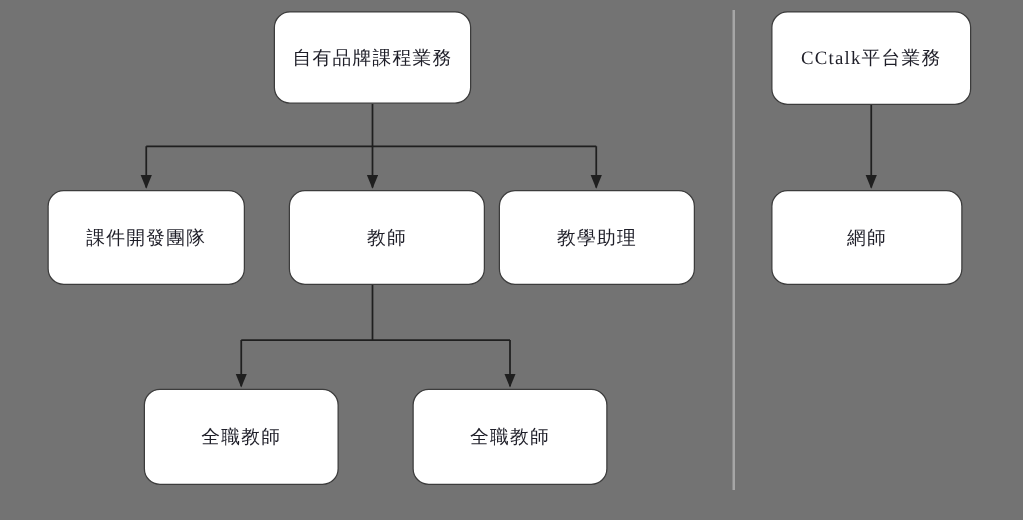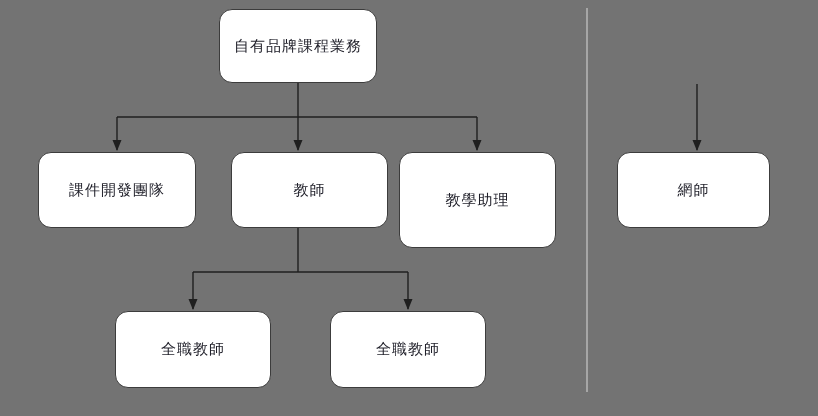--- a/index.html
+++ b/index.html
@@ -32,21 +32,21 @@
     justify-content: center;
     text-align: center;
     font-size: 15px;
     letter-spacing: 1px;
     color: #1e1e28;
   }
   
   .n-own-brand   { left: 219px; top: 9px;   width: 158px; height: 74px; }
   .n-courseware  { left: 38px;  top: 152px; width: 158px; height: 76px; }
   .n-teacher     { left: 220px; top: 152px; width: 157px; height: 76px; margin-left: 11px; }
-  .n-assistant   { left: 399px; top: 152px; width: 157px; height: 96px; }
+  .n-assistant   { left: 399px; top: 152px; width: 157px; height: 76px; }
   .n-fulltime    { left: 115px; top: 311px; width: 156px; height: 77px; }
   .n-contract    { left: 330px; top: 311px; width: 156px; height: 77px; }
   
   .n-cctalk      { left: 617px; top: 9px;   width: 160px; height: 75px; }
   .n-webteacher  { left: 617px; top: 152px; width: 153px; height: 76px; }
 
   .watermark {
     position: absolute;
     left: 658px;
     top: 360px;
@@ -113,19 +113,22 @@
   </div>
 
   <div class="node n-fulltime">
     <span>全職教師</span>
   </div>
 
   <div class="node n-contract">
     <span>全職教師</span>
   </div>
 
+  <div class="node n-cctalk">
+    <span>CCtalk平台業務</span>
+  </div>
 
   <div class="node n-webteacher">
     <span>網師</span>
   </div>
 
 
 </div>
 
 </body></html>

